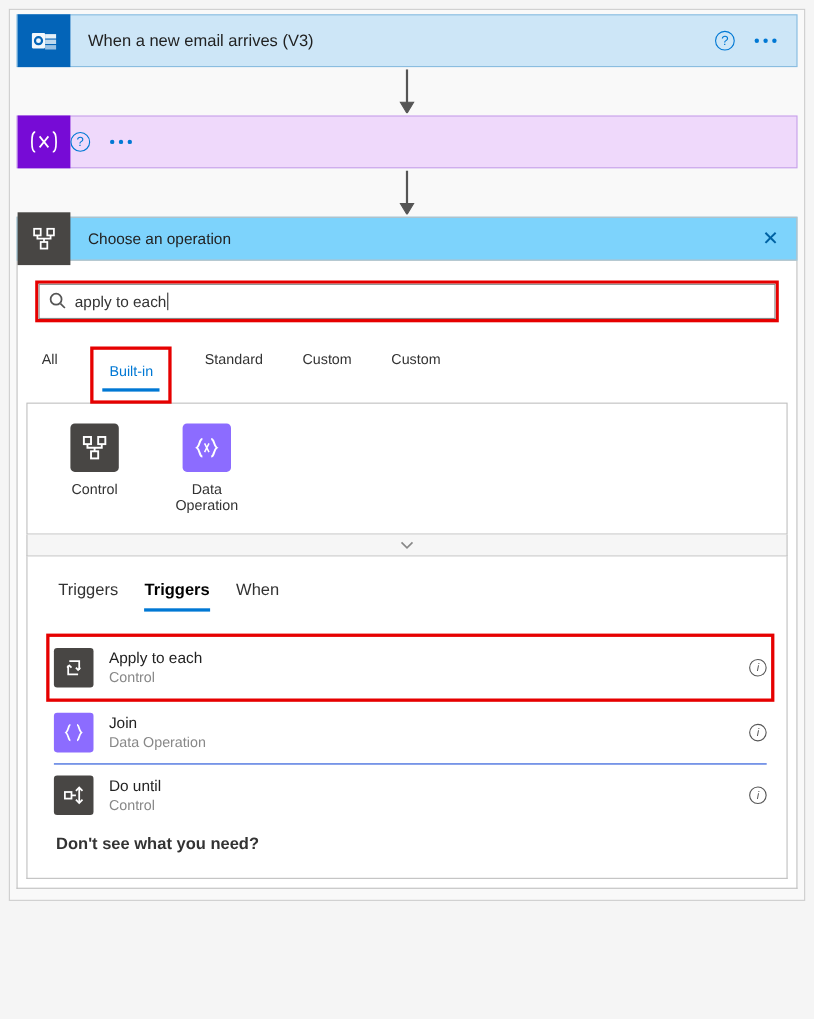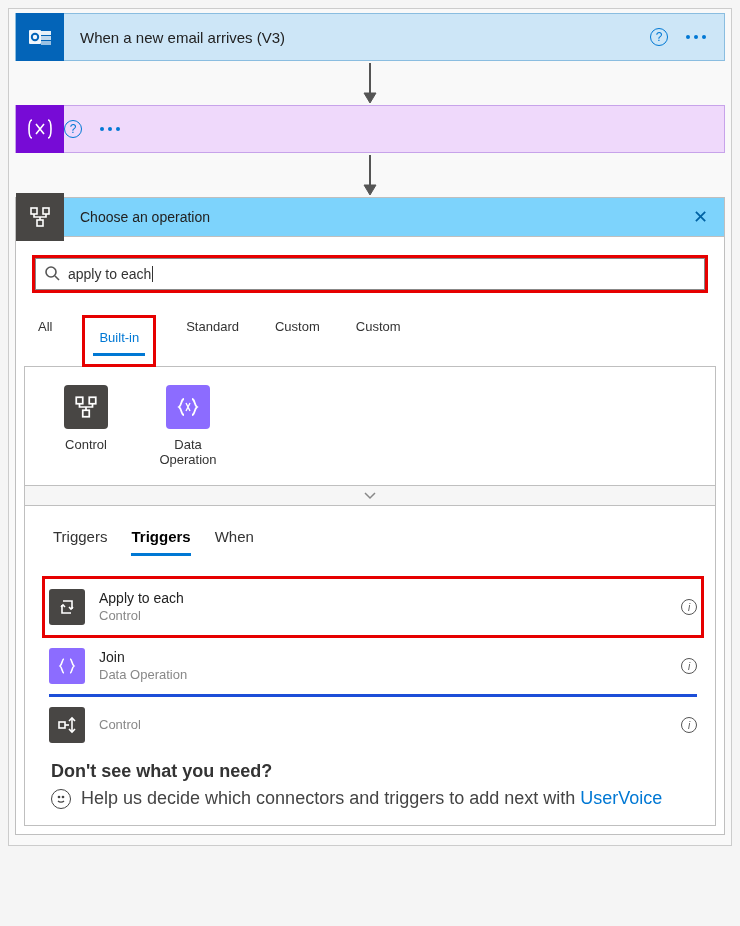--- a/index.html
+++ b/index.html
@@ -216,21 +216,21 @@
     color: #000;
     border-bottom: 3px solid #0078d4;
   }
 
   .action-list { padding: 10px 18px 0 24px; }
   .action-item {
     display: flex;
     align-items: center;
     padding: 10px 0;
     gap: 14px;
-    border-bottom: 3px solid #1d4ed8;
+    border-bottom: 1px solid #1d4ed8;
   }
   .action-item:last-of-type { border-bottom: none; }
   .action-icon {
     width: 36px;
     height: 36px;
     border-radius: 3px;
     display: flex;
     align-items: center;
     justify-content: center;
     color: #fff;
@@ -252,21 +252,21 @@
     font-style: italic;
   }
   .action-highlight {
     border: 3px solid #e60000;
     padding: 0 4px;
     margin: 0 -7px;
   }
 
   .footer-text {
     padding: 8px 26px 0 26px;
-    font-size: 18px;
+    font-size: 15px;
   }
   .footer-text .q { font-weight: 600; margin-bottom: 6px; }
   .footer-row { display: flex; align-items: center; gap: 10px; color: #444; }
   .smiley {
     width: 20px; height: 20px;
     border: 1.5px solid #444;
     border-radius: 50%;
     display: flex; align-items: center; justify-content: center;
     font-size: 12px;
   }
@@ -452,37 +452,26 @@
           <div class="action-icon control-bg">
             <svg width="20" height="20" viewBox="0 0 20 20" fill="none" stroke="#fff" stroke-width="1.6">
               <rect x="2" y="7" width="6" height="6"></rect>
               <path d="M8 10 h4"></path>
               <path d="M15 4 v12"></path>
               <polyline points="12,6 15,3 18,6"></polyline>
               <polyline points="12,14 15,17 18,14"></polyline>
             </svg>
           </div>
           <div class="action-text">
+            <div class="action-title">Do until</div>
             <div class="action-sub">Control</div>
           </div>
           <div class="info-circle">i</div>
         </div>
       </div>
 
       <div class="footer-text">
         <div class="q">Don't see what you need?</div>
-        <div class="footer-row">
-          <span class="smiley">
-            <svg width="14" height="14" viewBox="0 0 14 14" fill="none" stroke="#444" stroke-width="1.3">
-              <circle cx="5" cy="5" r="0.7" fill="#444"></circle>
-                <circle cx="9" cy="5" r="0.7" fill="#444"></circle>
-              <path d="M4 9 C5.5 10.5 8.5 10.5 10 9"></path>
-            </svg>
-          </span>
-          <span>
-            <span>Help us decide which connectors and triggers to add next with </span><a href="#" class="uv">UserVoice</a>
-          </span>
-        </div>
       </div>
     </div>
   </div>
 
 </div>
 
 </body></html>

